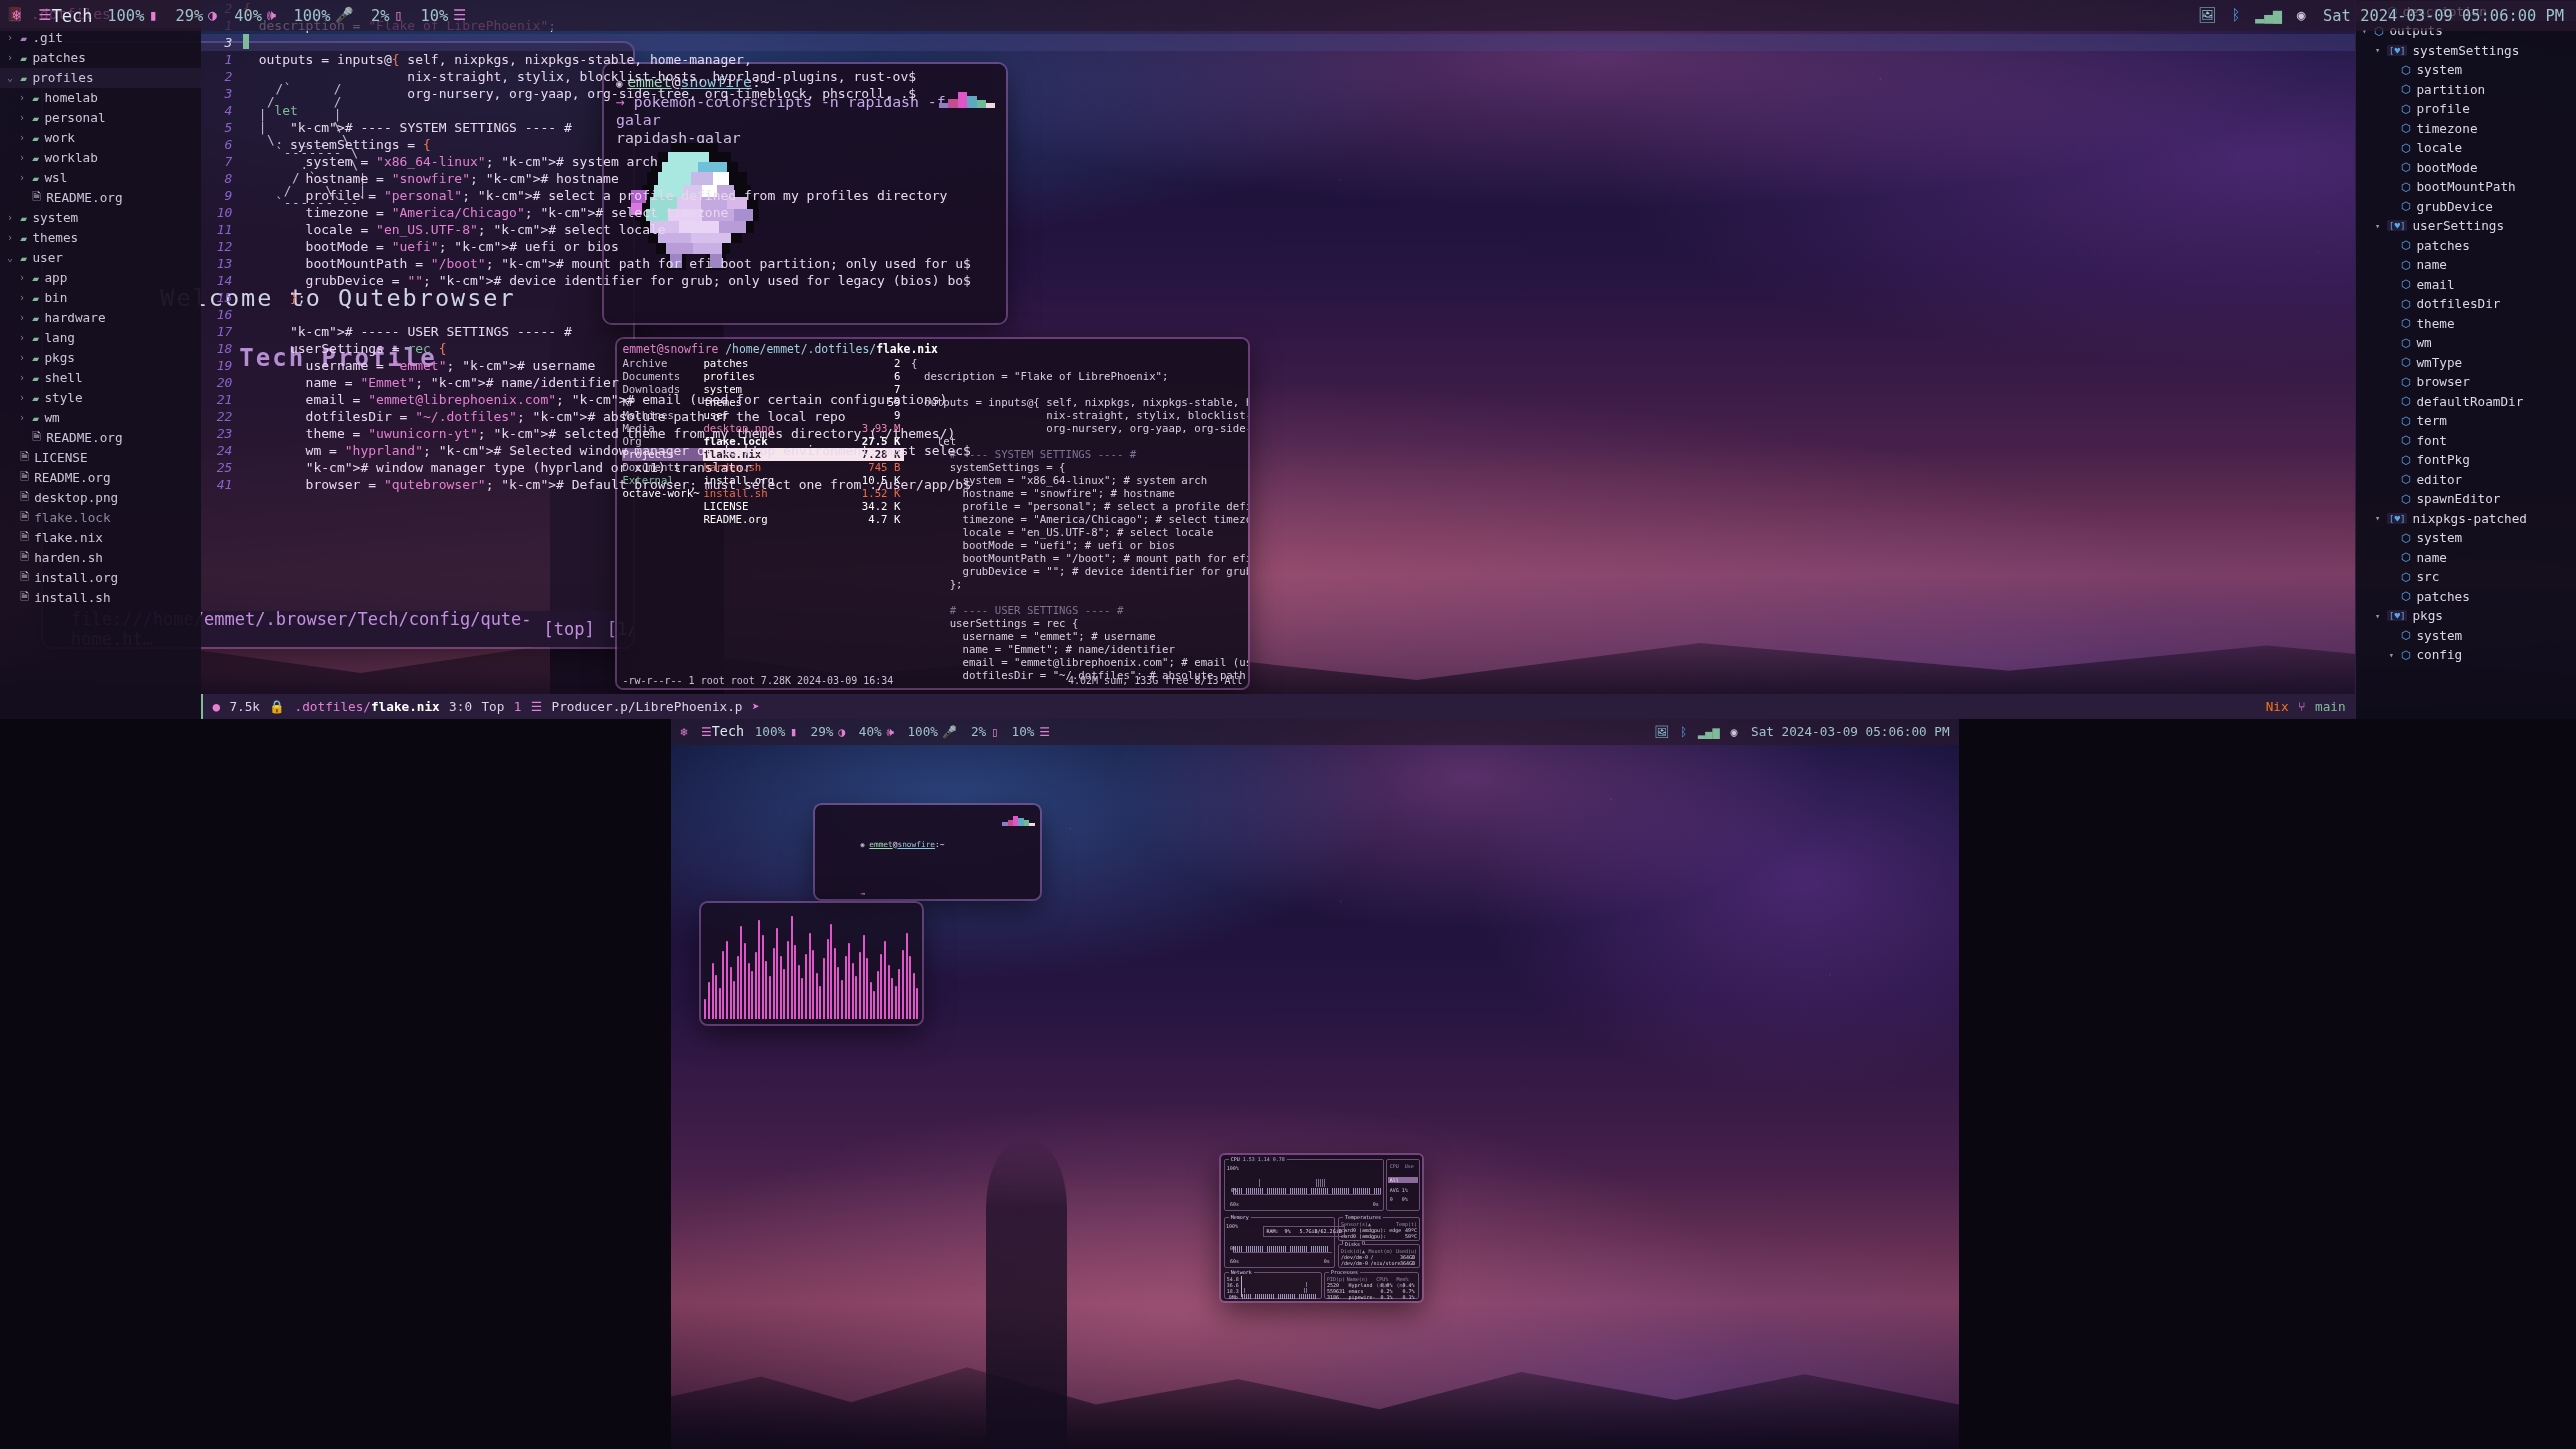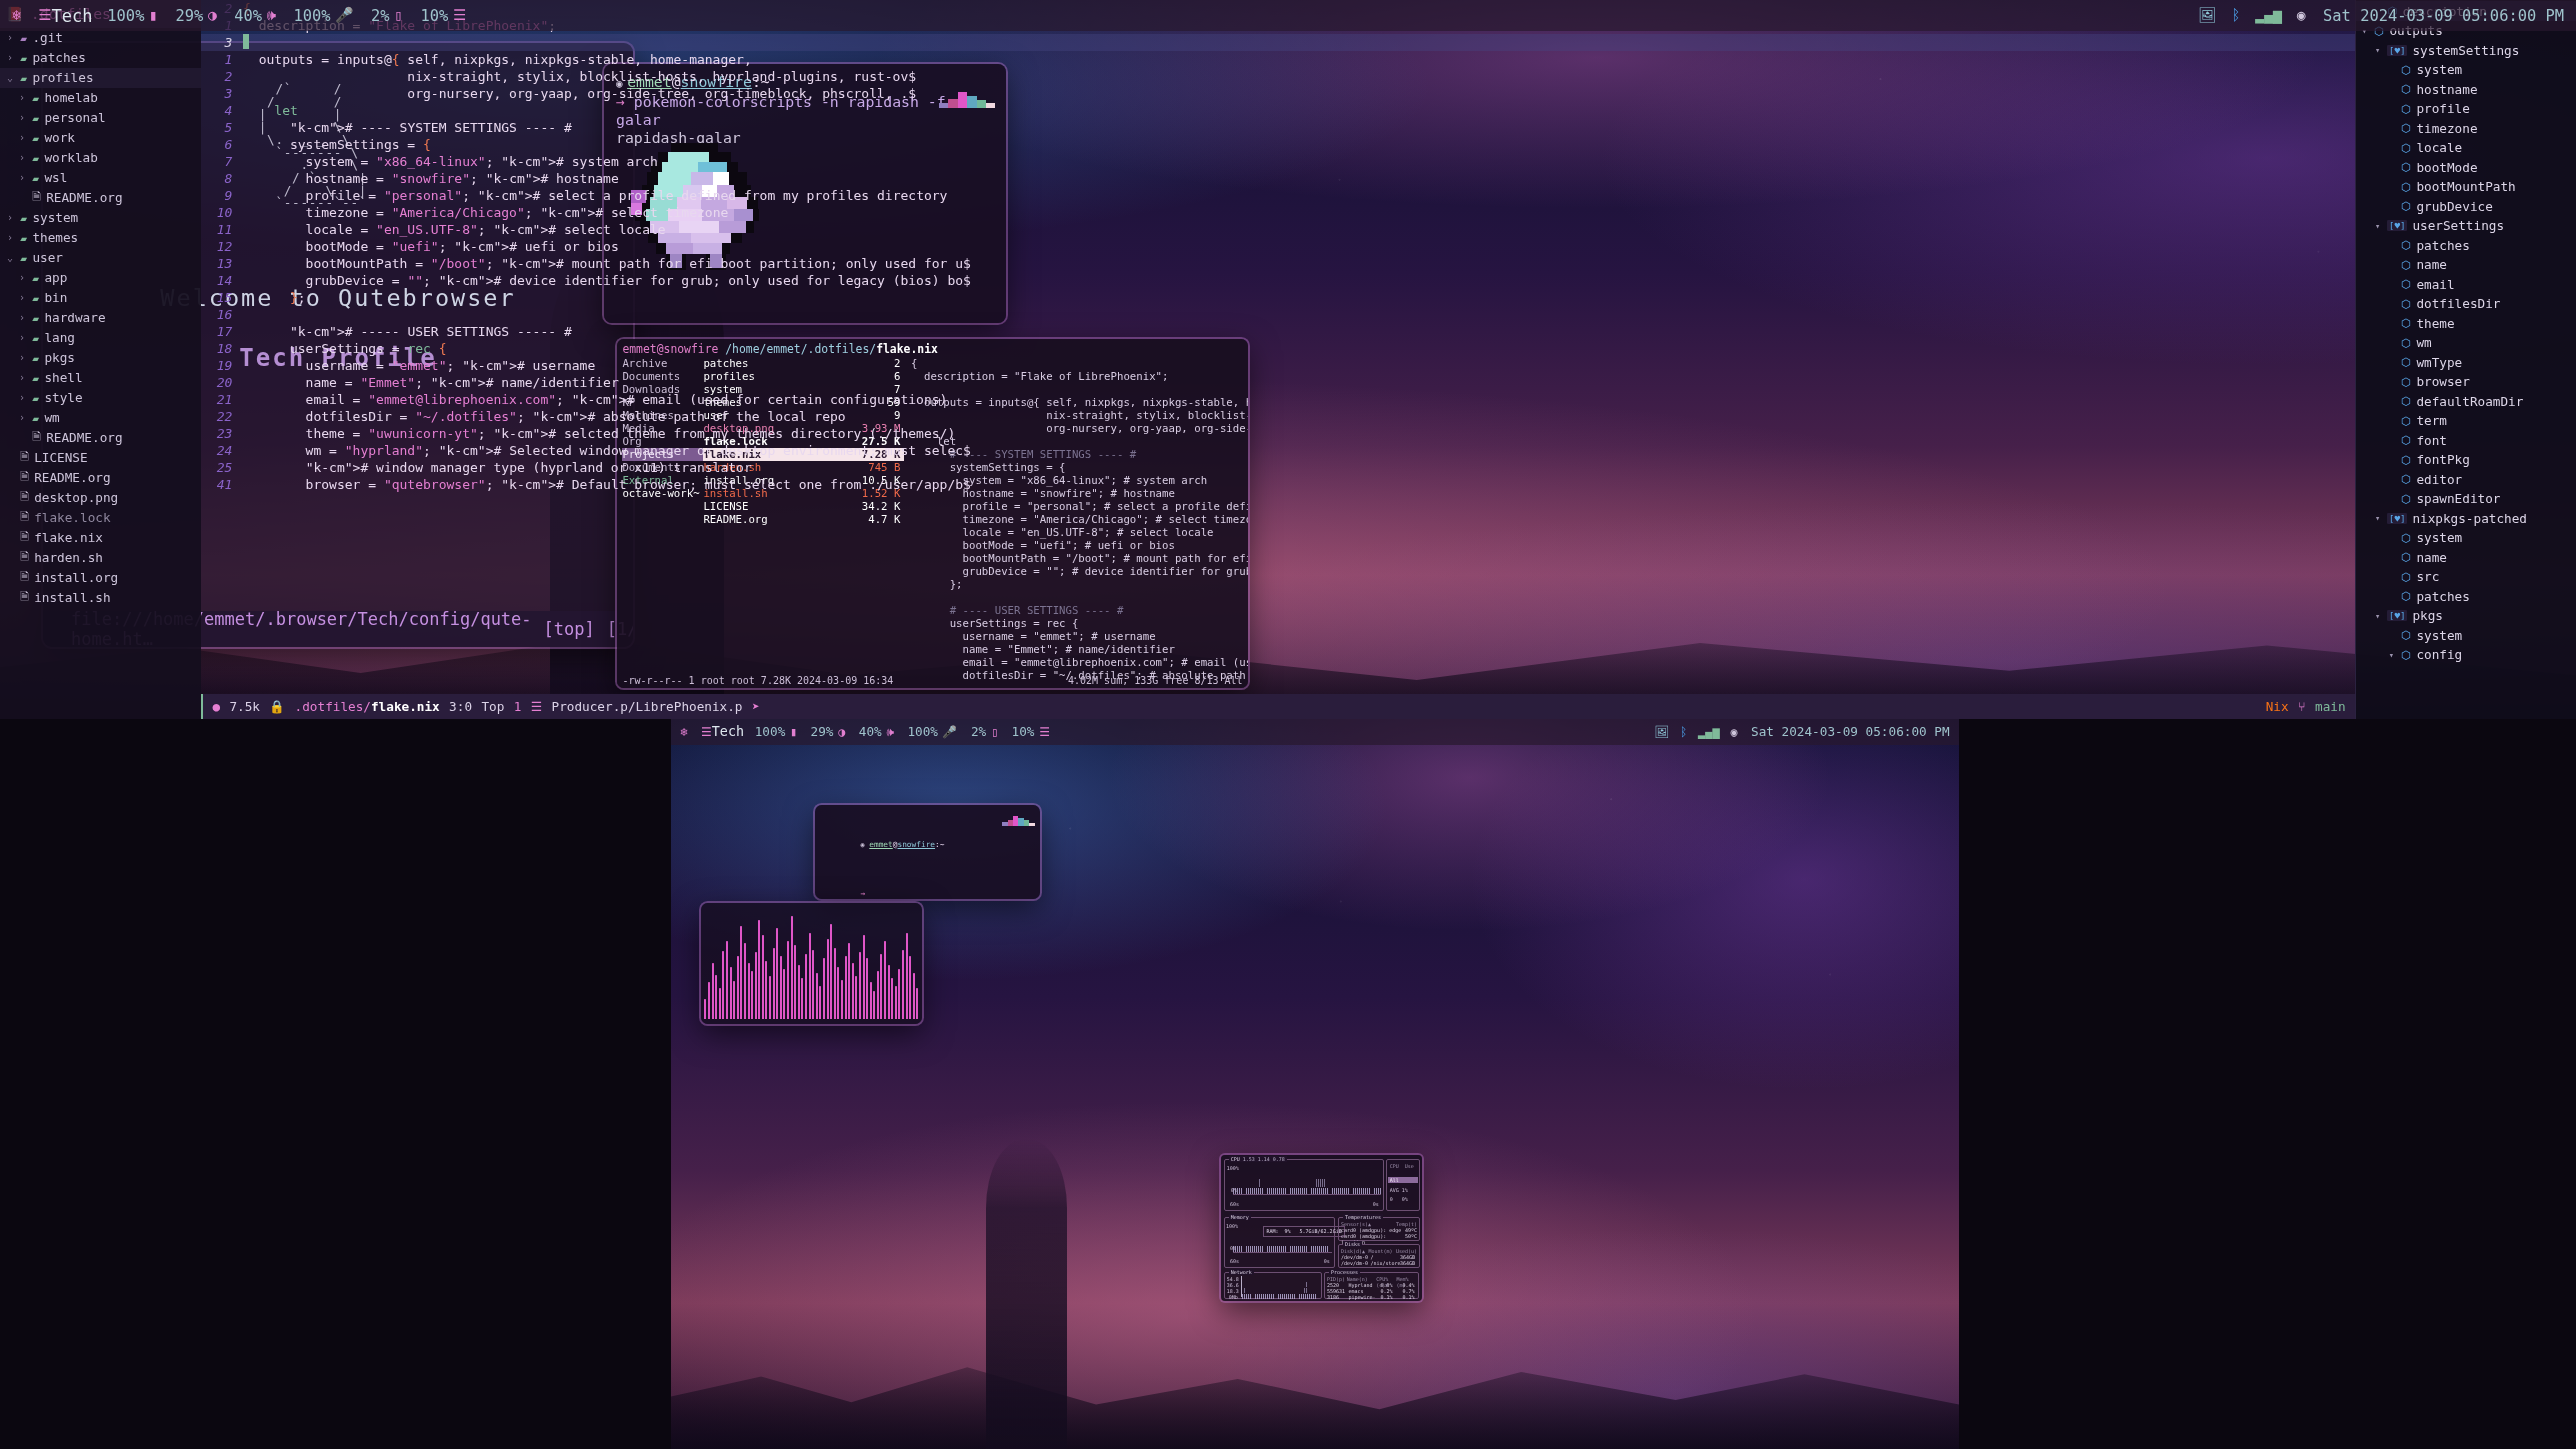--- a/index.html
+++ b/index.html
@@ -625,21 +625,21 @@
               <span class="im-lbl">systemSettings</span>
             </div>
             <div class="im-row" style="padding-left: 31px;">
               <span class="tri"></span>
               <span class="cube">⬡</span>
               <span class="im-lbl">system</span>
             </div>
             <div class="im-row" style="padding-left: 31px;">
               <span class="tri"></span>
               <span class="cube">⬡</span>
-              <span class="im-lbl">hostname</span>
+              <span class="im-lbl">partition</span>
             </div>
             <div class="im-row" style="padding-left: 31px;">
               <span class="tri"></span>
               <span class="cube">⬡</span>
               <span class="im-lbl">profile</span>
             </div>
             <div class="im-row" style="padding-left: 31px;">
               <span class="tri"></span>
               <span class="cube">⬡</span>
               <span class="im-lbl">timezone</span>

